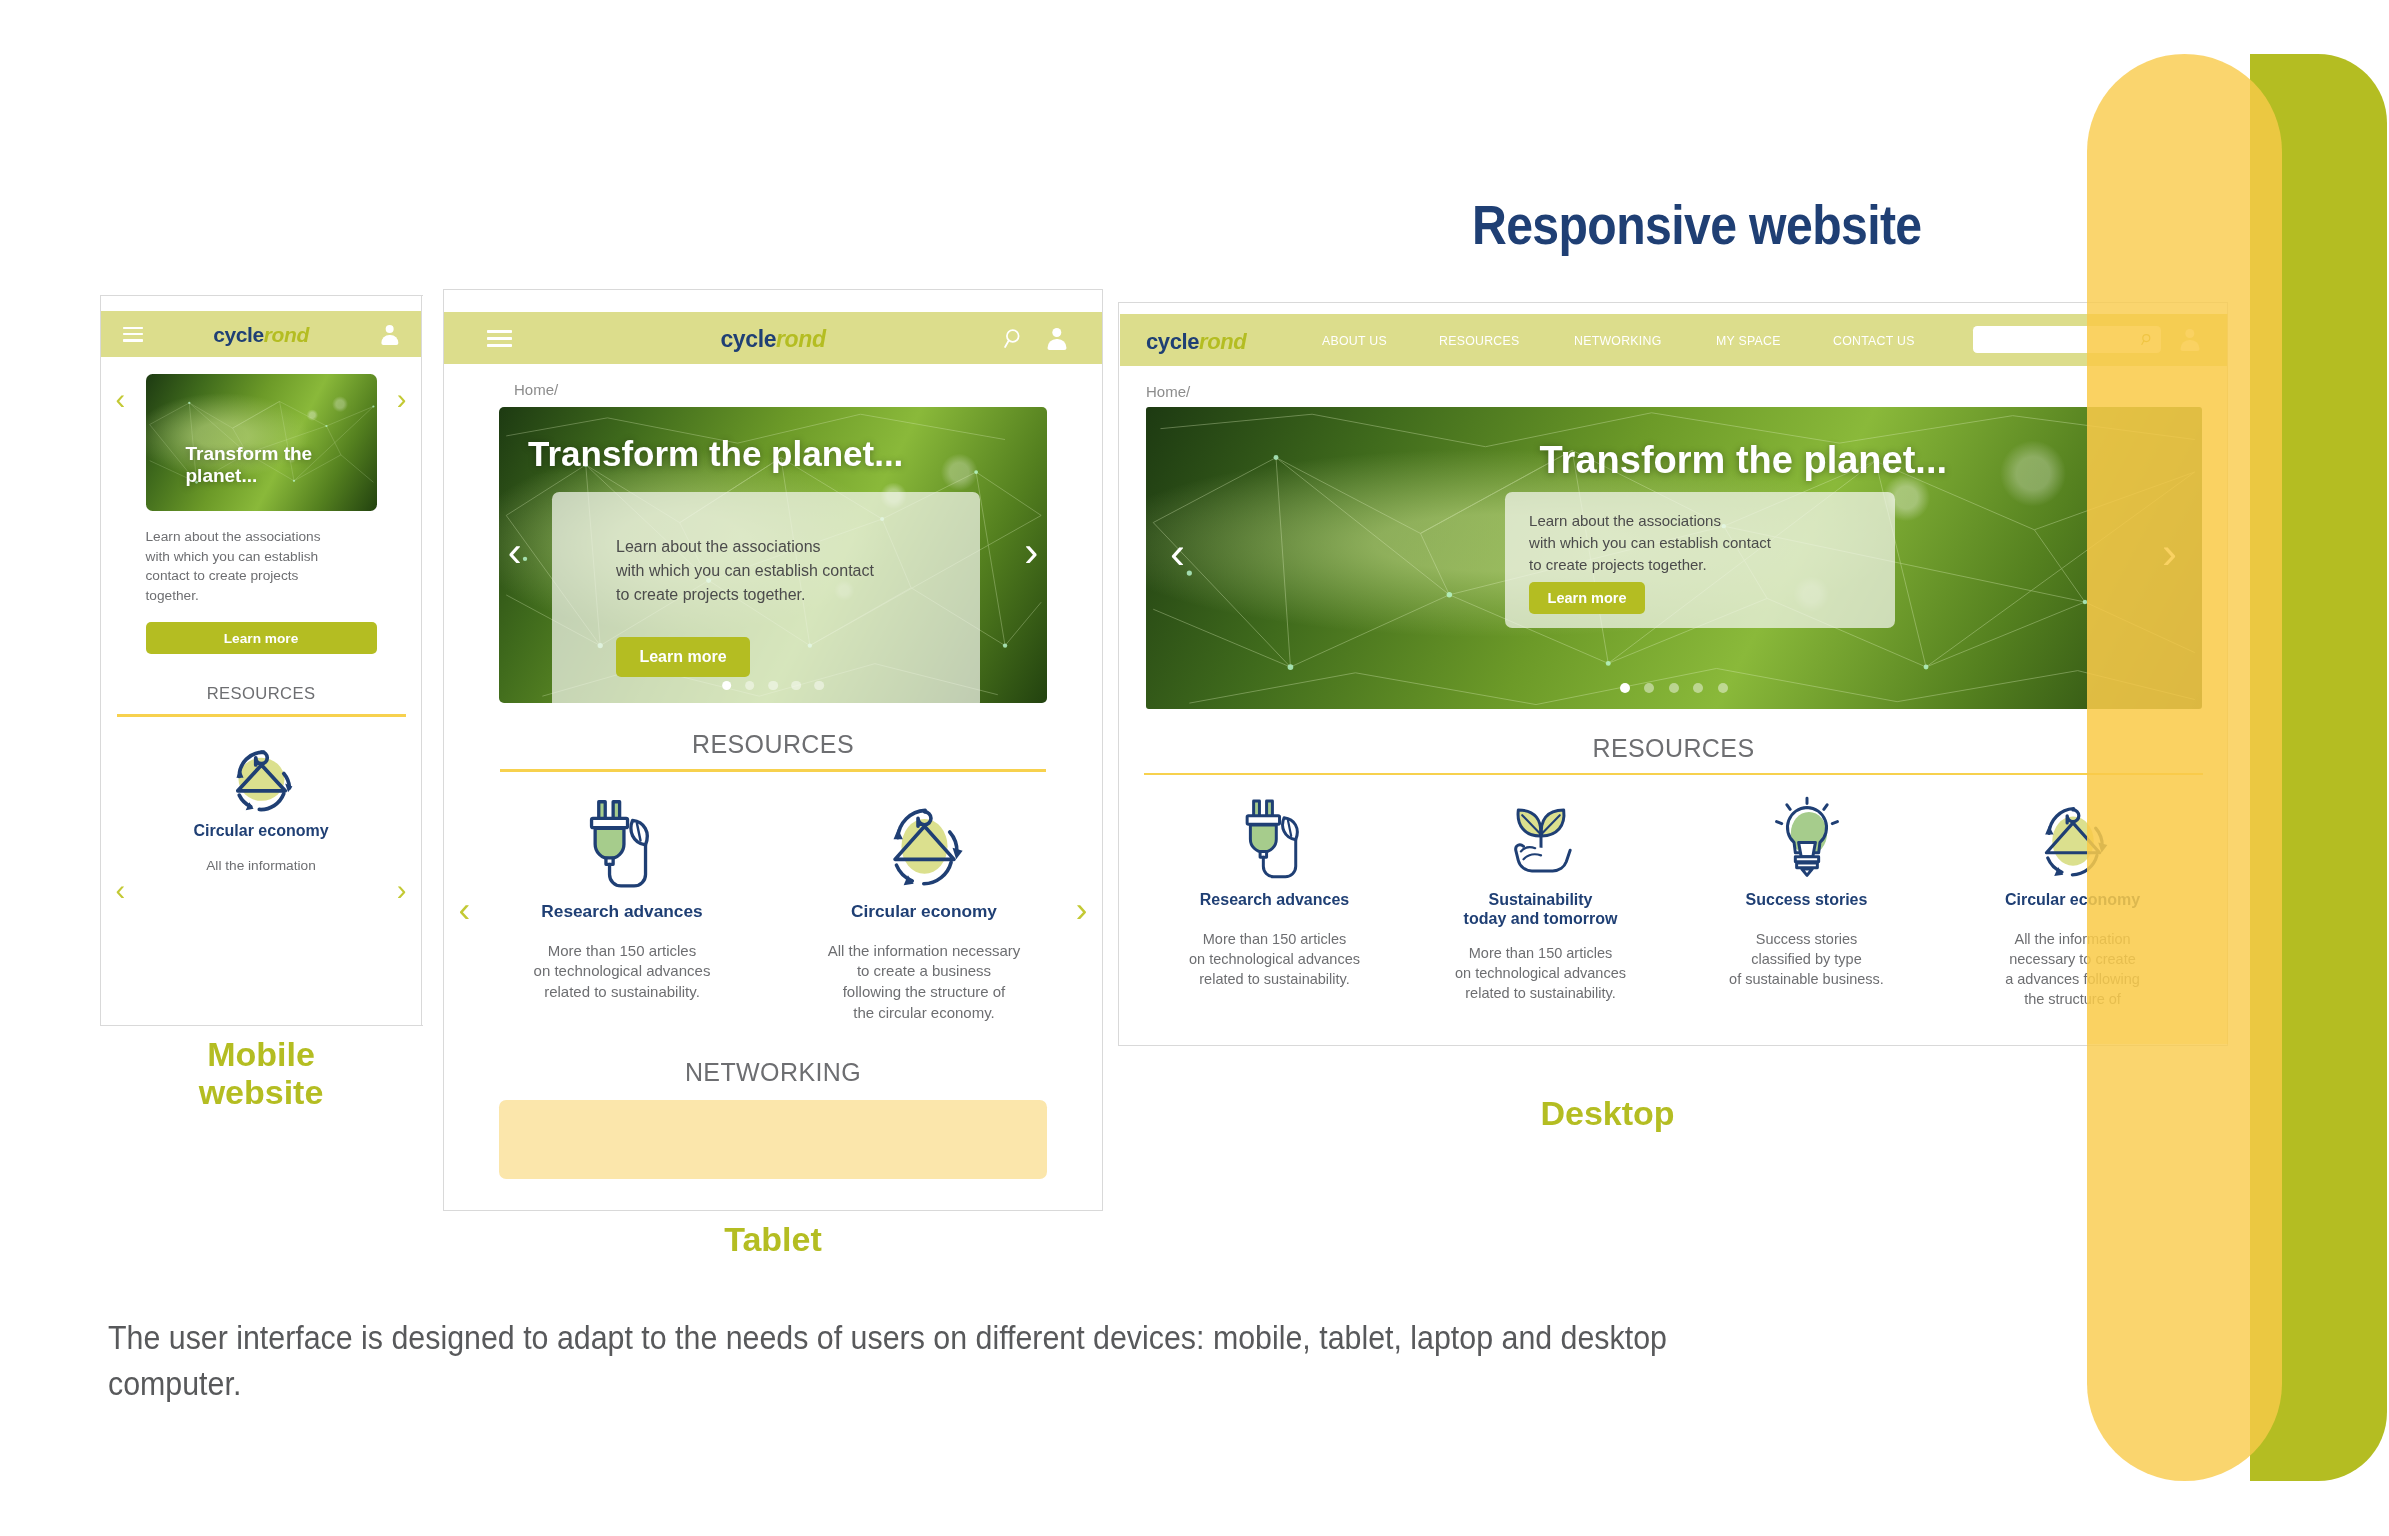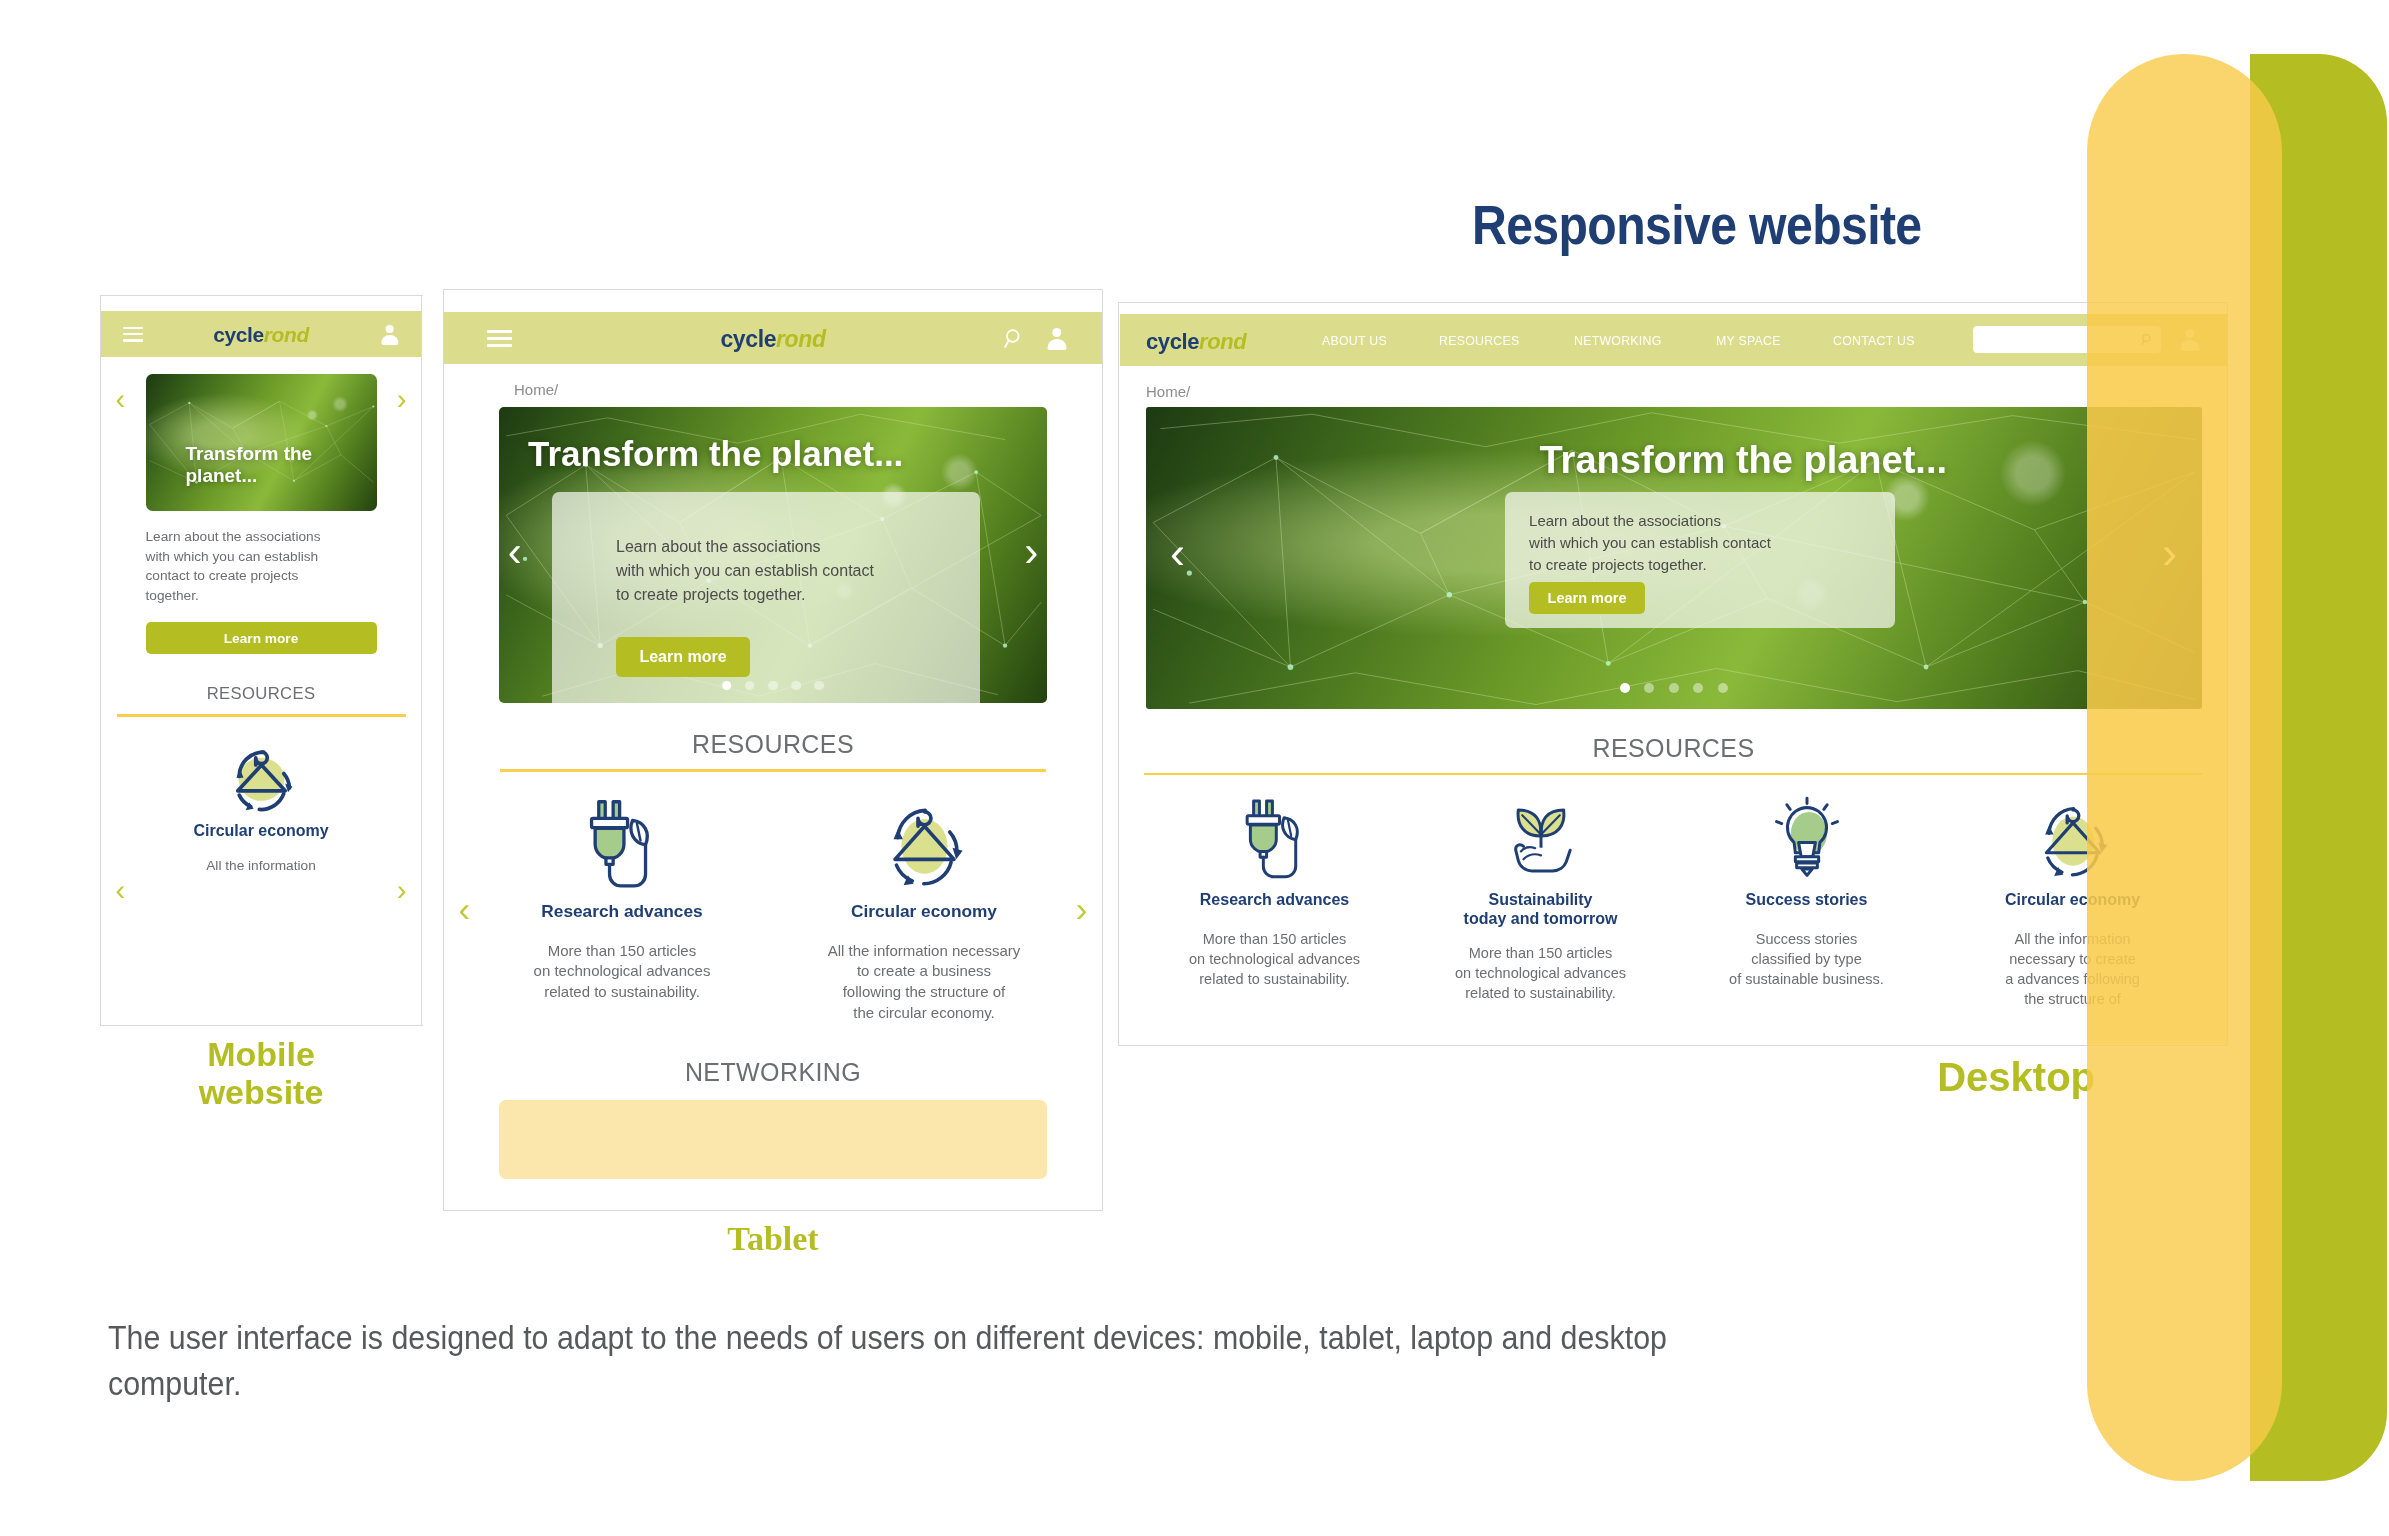--- a/index.html
+++ b/index.html
@@ -328,21 +328,21 @@
     </div>
 
     <div class="olive-chev" style="left:14.5px;top:95px;font-size:35px;">‹</div>
     <div class="olive-chev" style="right:14.5px;top:95px;font-size:35px;">›</div>
   </div>
 
   <div class="sec-head" style="margin-top:35px;font-size:25px;letter-spacing:0.4px;">NETWORKING</div>
   <div class="net-block" style="margin:13px auto 0;width:548px;height:79px;"></div>
 </div>
 
-<div class="dev-label" style="left:444px;top:1220px;width:658px;font-size:34px;font-family:Liberation Serif, serif;">Tablet</div>
+<div class="dev-label" style="left:444px;top:1220px;width:658px;font-size:34px;">Tablet</div>
 
 <div class="device" style="left:1120px;top:314px;width:1107px;height:730px;">
 
   <div class="topbar" style="height:52px;">
     <div class="logo" style="position:absolute;left:26px;top:14.5px;font-size:22px;">
       <span class="a">cycle</span><span class="b">rond</span>
     </div>
     <nav style="position:absolute;left:202px;top:19px;display:flex;gap:45px;">
       <a style="color:#ffffff;font-size:13.7px;letter-spacing:0.3px;text-decoration:none;transform:scaleX(0.9);transform-origin:left;white-space:nowrap;">ABOUT US</a>
       <a style="color:#ffffff;font-size:13.7px;letter-spacing:0.3px;text-decoration:none;transform:scaleX(0.9);transform-origin:left;white-space:nowrap;">RESOURCES</a>
@@ -508,16 +508,16 @@
         <div>necessary to create</div>
         <div>a advances following</div>
         <div>the structure of</div>
       </div>
     </div>
   </div>
 </div>
 
 <div id="desk-overlay" style="left:2087px;top:314px;width:141px;height:730px;"></div>
 
-<div class="dev-label" style="left:1120px;top:1055px;width:975px;font-size:40px;text-align:right;">Desktop</div>
+<div class="dev-label" style="left:1120px;top:1094px;width:975px;font-size:34px;">Desktop</div>
 
 <div id="caption">The user interface is designed to adapt to the needs of users on different devices: mobile, tablet, laptop and desktop computer.</div>
 
 
 </body></html>

